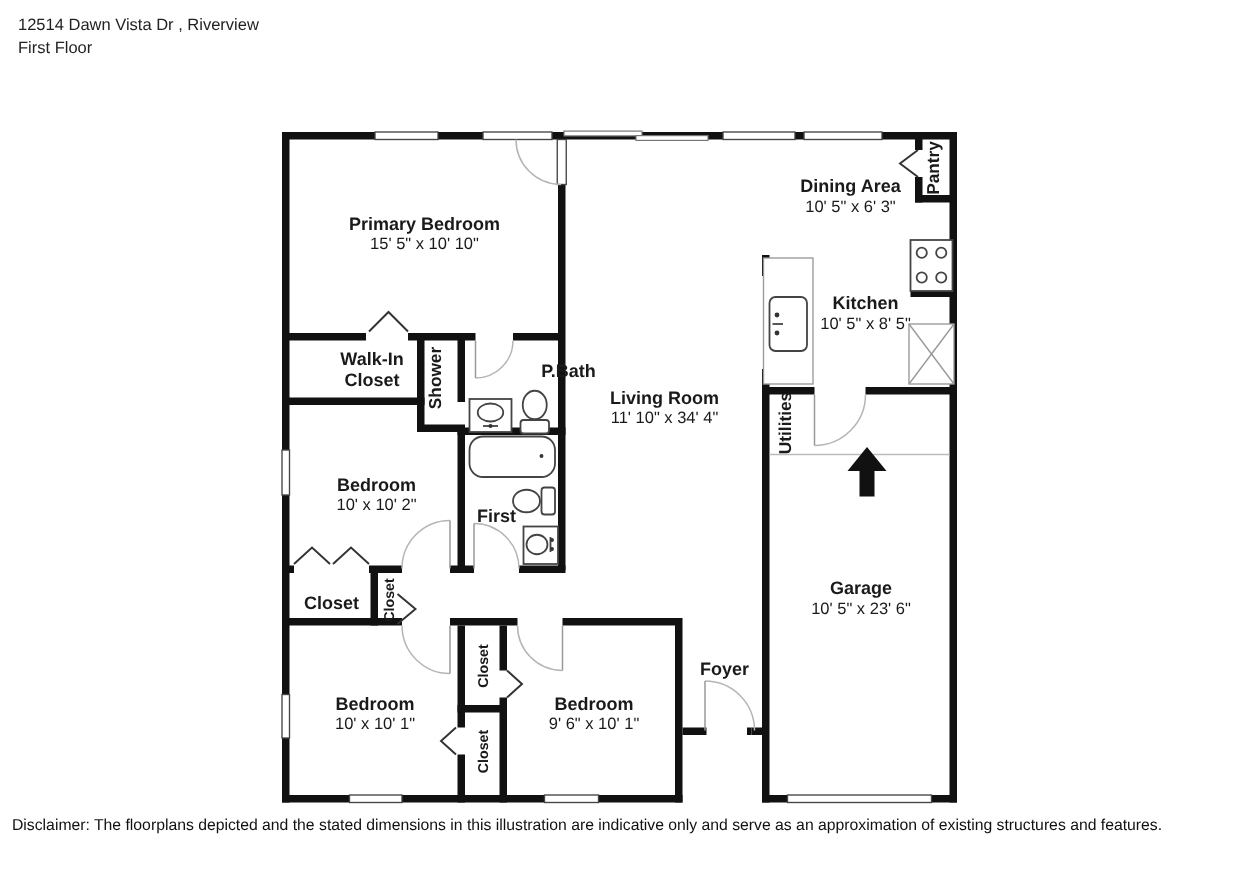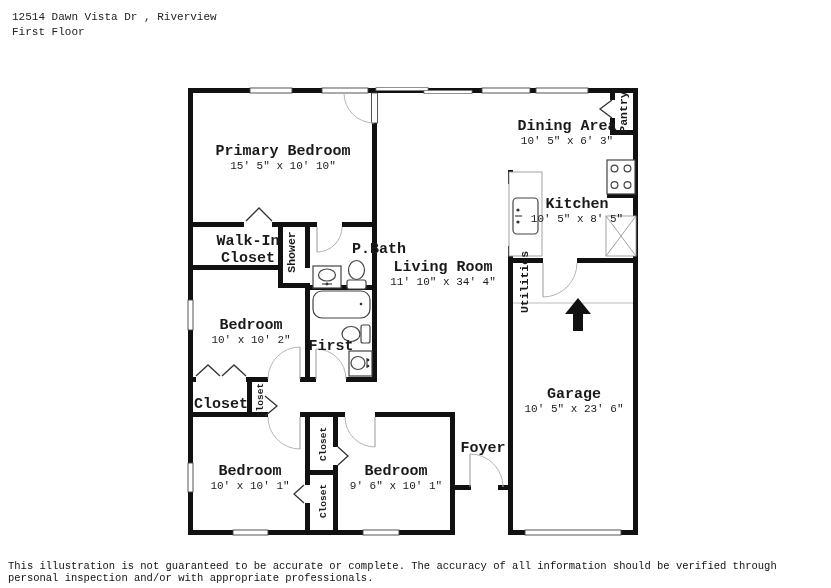--- a/index.html
+++ b/index.html
@@ -1,33 +1,33 @@
 <!DOCTYPE html>
 <html style="--wall: #111111; --fixture-outline: #444444; --door-arc: #b5b5b5; --counter-outline: #999999; --background: #ffffff;"><head>
 <meta charset="utf-8">
 <style>
   html,body{margin:0;padding:0;background:#fff;}
   #screen{
     position:relative;width:831px;height:588px;background:var(--background,#fff);
-    font-family:Liberation Mono, monospace;color:#1a1a1a;overflow:hidden;
+    font-family:Liberation Sans, sans-serif;color:#1a1a1a;overflow:hidden;
   }
   #plan-svg{position:absolute;left:0;top:0;}
   .wall{fill:var(--wall,#111);stroke:none;}
   .win{fill:#fff;stroke:#444;stroke-width:0.9;}
   .slider{fill:#fff;stroke:#777;stroke-width:0.8;}
   .arc{fill:none;stroke:var(--door-arc,#b5b5b5);stroke-width:1;}
   .leaf{stroke:#999;stroke-width:1;}
   .fx{fill:#fff;stroke:var(--fixture-outline,#444);stroke-width:1.2;}
   .fxthin{fill:#fff;stroke:var(--counter-outline,#999);stroke-width:0.9;}
   .chev{fill:none;stroke:#333;stroke-width:1.3;}
   .thin{stroke:#bbb;stroke-width:1;}
   .dot{fill:#333;}
   .hdr{position:absolute;left:12px;font-size:11px;color:#222;}
   .label{position:absolute;text-align:center;transform:translateX(-50%);white-space:nowrap;}
-  .room-name{font-weight:bold;font-size:15px;line-height:1.15;}
+  .room-name{font-weight:bold;font-size:12px;line-height:1.15;}
   .room-dims{font-size:11px;line-height:1.2;}
   .wrap{white-space:normal;width:72px;}
   .vlabel{position:absolute;transform:translate(-50%,-50%) rotate(-90deg);font-weight:bold;font-size:11.5px;white-space:nowrap;}
   .vsmall{font-size:9.5px;}
   .disc{position:absolute;left:8px;font-size:10.5px;color:#111;}
 </style>
 </head>
 <body>
 
 <div id="screen">
@@ -267,15 +267,15 @@
     <div class="room-name">Closet</div>
   </div>
 
   <div class="vlabel" style="left:623px;top:112px;">Pantry</div>
   <div class="vlabel" style="left:291px;top:252px;">Shower</div>
   <div class="vlabel" style="left:524px;top:282px;">Utilities</div>
   <div class="vlabel vsmall" style="left:260px;top:400px;">Closet</div>
   <div class="vlabel vsmall" style="left:323px;top:444px;">Closet</div>
   <div class="vlabel vsmall" style="left:323px;top:501px;">Closet</div>
 
-  <div class="disc" style="top:560px;">This illustration is not guaranteed to be accurate or complete. The accuracy of all information should be verified through personal inspection and/or with appropriate professionals.</div>
+  <div class="disc" style="top:544px;">Disclaimer: The floorplans depicted and the stated dimensions in this illustration are indicative only and serve as an approximation of existing structures and features.</div>
 
 </div>
 
 </body></html>

